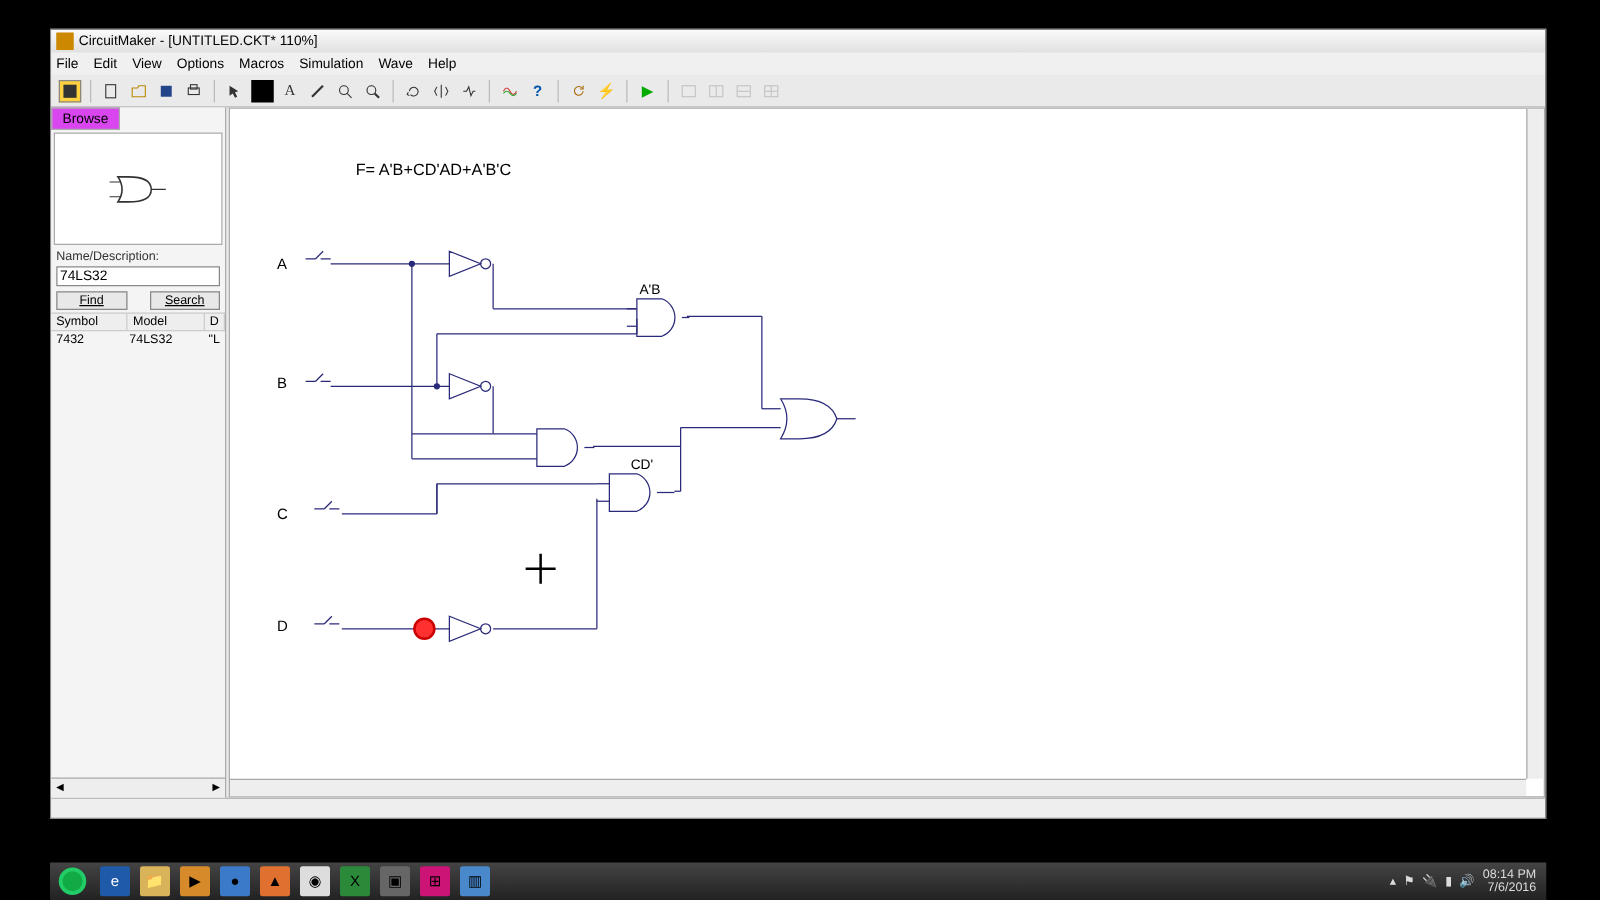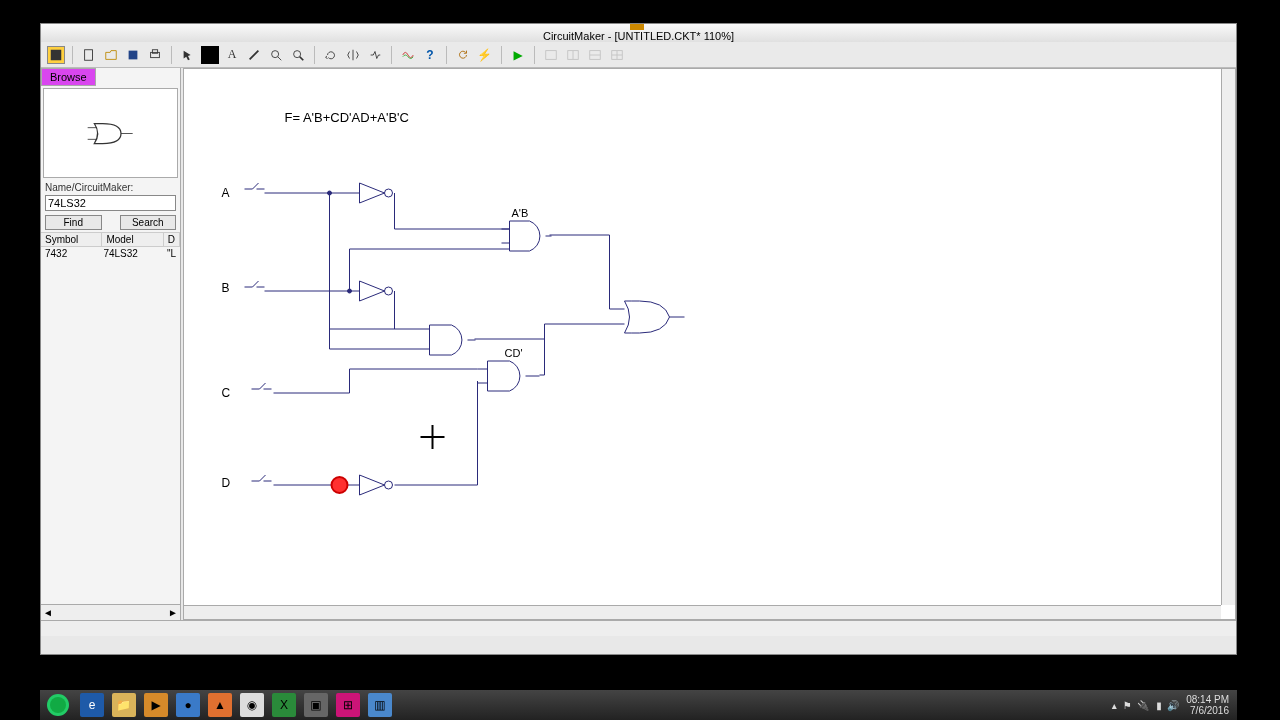--- a/index.html
+++ b/index.html
@@ -1,37 +1,37 @@
 <!DOCTYPE html>
 <html><head>
 <meta charset="utf-8">
 <style>
   * { margin: 0; padding: 0; box-sizing: border-box; font-family: Tahoma, sans-serif; }
   body { background: #000; width: 1280px; height: 720px; overflow: hidden; }
   .desktop { position: relative; width: 100%; height: 100%; }
   .app-window { position: absolute; left: 40px; top: 23px; width: 1197px; height: 632px; background: #e8e8e8; border: 1px solid #888; }
-  .title-bar { height: 18px; background: linear-gradient(#fafafa, #e0e0e0); display: flex; align-items: center; padding: 0 4px; font-size: 11px; flex-direction: column; }
+  .title-bar { height: 18px; background: linear-gradient(#fafafa, #e0e0e0); display: flex; align-items: center; padding: 0 4px; font-size: 11px; }
   .title-bar img, .title-icon { width: 14px; height: 14px; margin-right: 4px; background: #cc8800; }
   .menu-bar { height: 18px; background: #f0f0f0; display: flex; align-items: center; font-size: 11px; padding-left: 4px; gap: 12px; }
   .menu-bar span { cursor: default; }
   .tool-bar { height: 26px; background: #eaeaea; border-bottom: 1px solid #bbb; display: flex; align-items: center; padding: 0 6px; gap: 4px; }
   .tool-btn { width: 18px; height: 18px; display: flex; align-items: center; justify-content: center; font-size: 12px; color: #333; border: 1px solid transparent; }
   .tool-btn.active { background: #ffd040; border-color: #888; }
   .tool-sep { width: 1px; height: 18px; background: #bbb; margin: 0 3px; }
   .tool-btn svg { width: 14px; height: 14px; }
   .content { display: flex; height: calc(100% - 78px); }
   .side-panel { width: 140px; background: #f4f4f4; border-right: 1px solid #aaa; display: flex; flex-direction: column; }
   .side-tabs { display: flex; height: 18px; font-size: 11px; }
   .side-tabs div { padding: 2px 8px; border: 1px solid #aaa; background: #d946ef; }
   .side-tabs div.active { background: #fff; border-bottom: 1px solid #fff; margin-top: 23px; }
   .symbol-preview { height: 90px; background: #fff; border: 1px solid #aaa; margin: 2px; display: flex; align-items: center; justify-content: center; }
   .symbol-preview svg { width: 50px; height: 35px; }
   .name-desc { font-size: 10px; padding: 2px 4px; color: #333; }
   input.name-input { width: calc(100% - 8px); margin: 0 4px 2px 4px; font-size: 11px; border: 1px solid #888; padding: 1px 2px; }
-  .btn-row { display: flex; gap: 18px; padding: 2px 4px; }
+  .btn-row { display: flex; gap: 18px; padding: 2px 4px; text-decoration: underline; }
   .btn-row button { flex: 1; font-size: 10px; padding: 1px 0; border: 1px solid #888; background: #e8e8e8; }
   .list-head { display: flex; font-size: 10px; background: #eee; border-top: 1px solid #ccc; border-bottom: 1px solid #ccc; justify-content: flex-end; }
   .list-head div { flex: 1; padding: 1px 4px; border-right: 1px solid #ccc; }
   .list-row { display: flex; font-size: 10px; gap: 21px; }
   .list-row div { flex: 1; padding: 1px 4px; }
   .hscroll { height: 16px; background: #eee; display: flex; align-items: center; justify-content: space-between; border-top: 1px solid #aaa; font-size: 10px; padding: 0 2px; }
   .canvas-wrap { flex: 1; position: relative; background: #fff; border: 1px solid #aaa; margin: 0 0 0 2px; overflow: hidden; }
   .canvas { position: absolute; inset: 0; }
   .canvas svg { width: 100%; height: 100%; }
   .vscroll { position: absolute; right: 0; top: 0; width: 14px; height: calc(100% - 14px); background: #eee; border-left: 1px solid #aaa; }
@@ -57,20 +57,30 @@
     <div></div>
   </div>
 
   <div class="app-window">
 
     <div class="title-bar">
       <div class="title-icon"></div>
       <span>CircuitMaker - [UNTITLED.CKT* 110%]</span>
     </div>
 
+    <div class="menu-bar">
+      <span>File</span>
+      <span>Edit</span>
+      <span>View</span>
+      <span>Options</span>
+      <span>Macros</span>
+      <span>Simulation</span>
+      <span>Wave</span>
+      <span>Help</span>
+    </div>
 
     <div class="tool-bar">
       <div class="tool-btn active">
         <svg viewBox="0 0 16 16">
             <rect x="2" y="2" width="12" height="12" fill="#333"></rect>
           </svg>
       </div>
       <div class="tool-sep"></div>
       <div class="tool-btn">
         <svg viewBox="0 0 16 16">
@@ -191,21 +201,21 @@
           <div class="active">Search</div>
         </div>
         <div class="symbol-preview">
           <svg viewBox="0 0 60 40">
             <path d="M10 8 Q10 8 20 8 Q42 8 42 20 Q42 32 20 32 Q10 32 10 32 Q18 20 10 8 Z" fill="none" stroke="#333" stroke-width="1.5"></path>
             <line x1="2" y1="13" x2="13" y2="13" stroke="#333"></line>
             <line x1="2" y1="27" x2="13" y2="27" stroke="#333"></line>
             <line x1="42" y1="20" x2="56" y2="20" stroke="#333"></line>
           </svg>
         </div>
-        <div class="name-desc">Name/CircuitMaker:</div>
+        <div class="name-desc">Name/Description:</div>
         <input class="name-input" value="74LS32" style="">
         <div class="btn-row">
           <button>Find</button>
           <button>Search</button>
         </div>
         <div class="list-head">
           <div>Symbol</div>
           <div>Model</div>
           <div style="flex:0 0 14px">D</div>
         </div>

